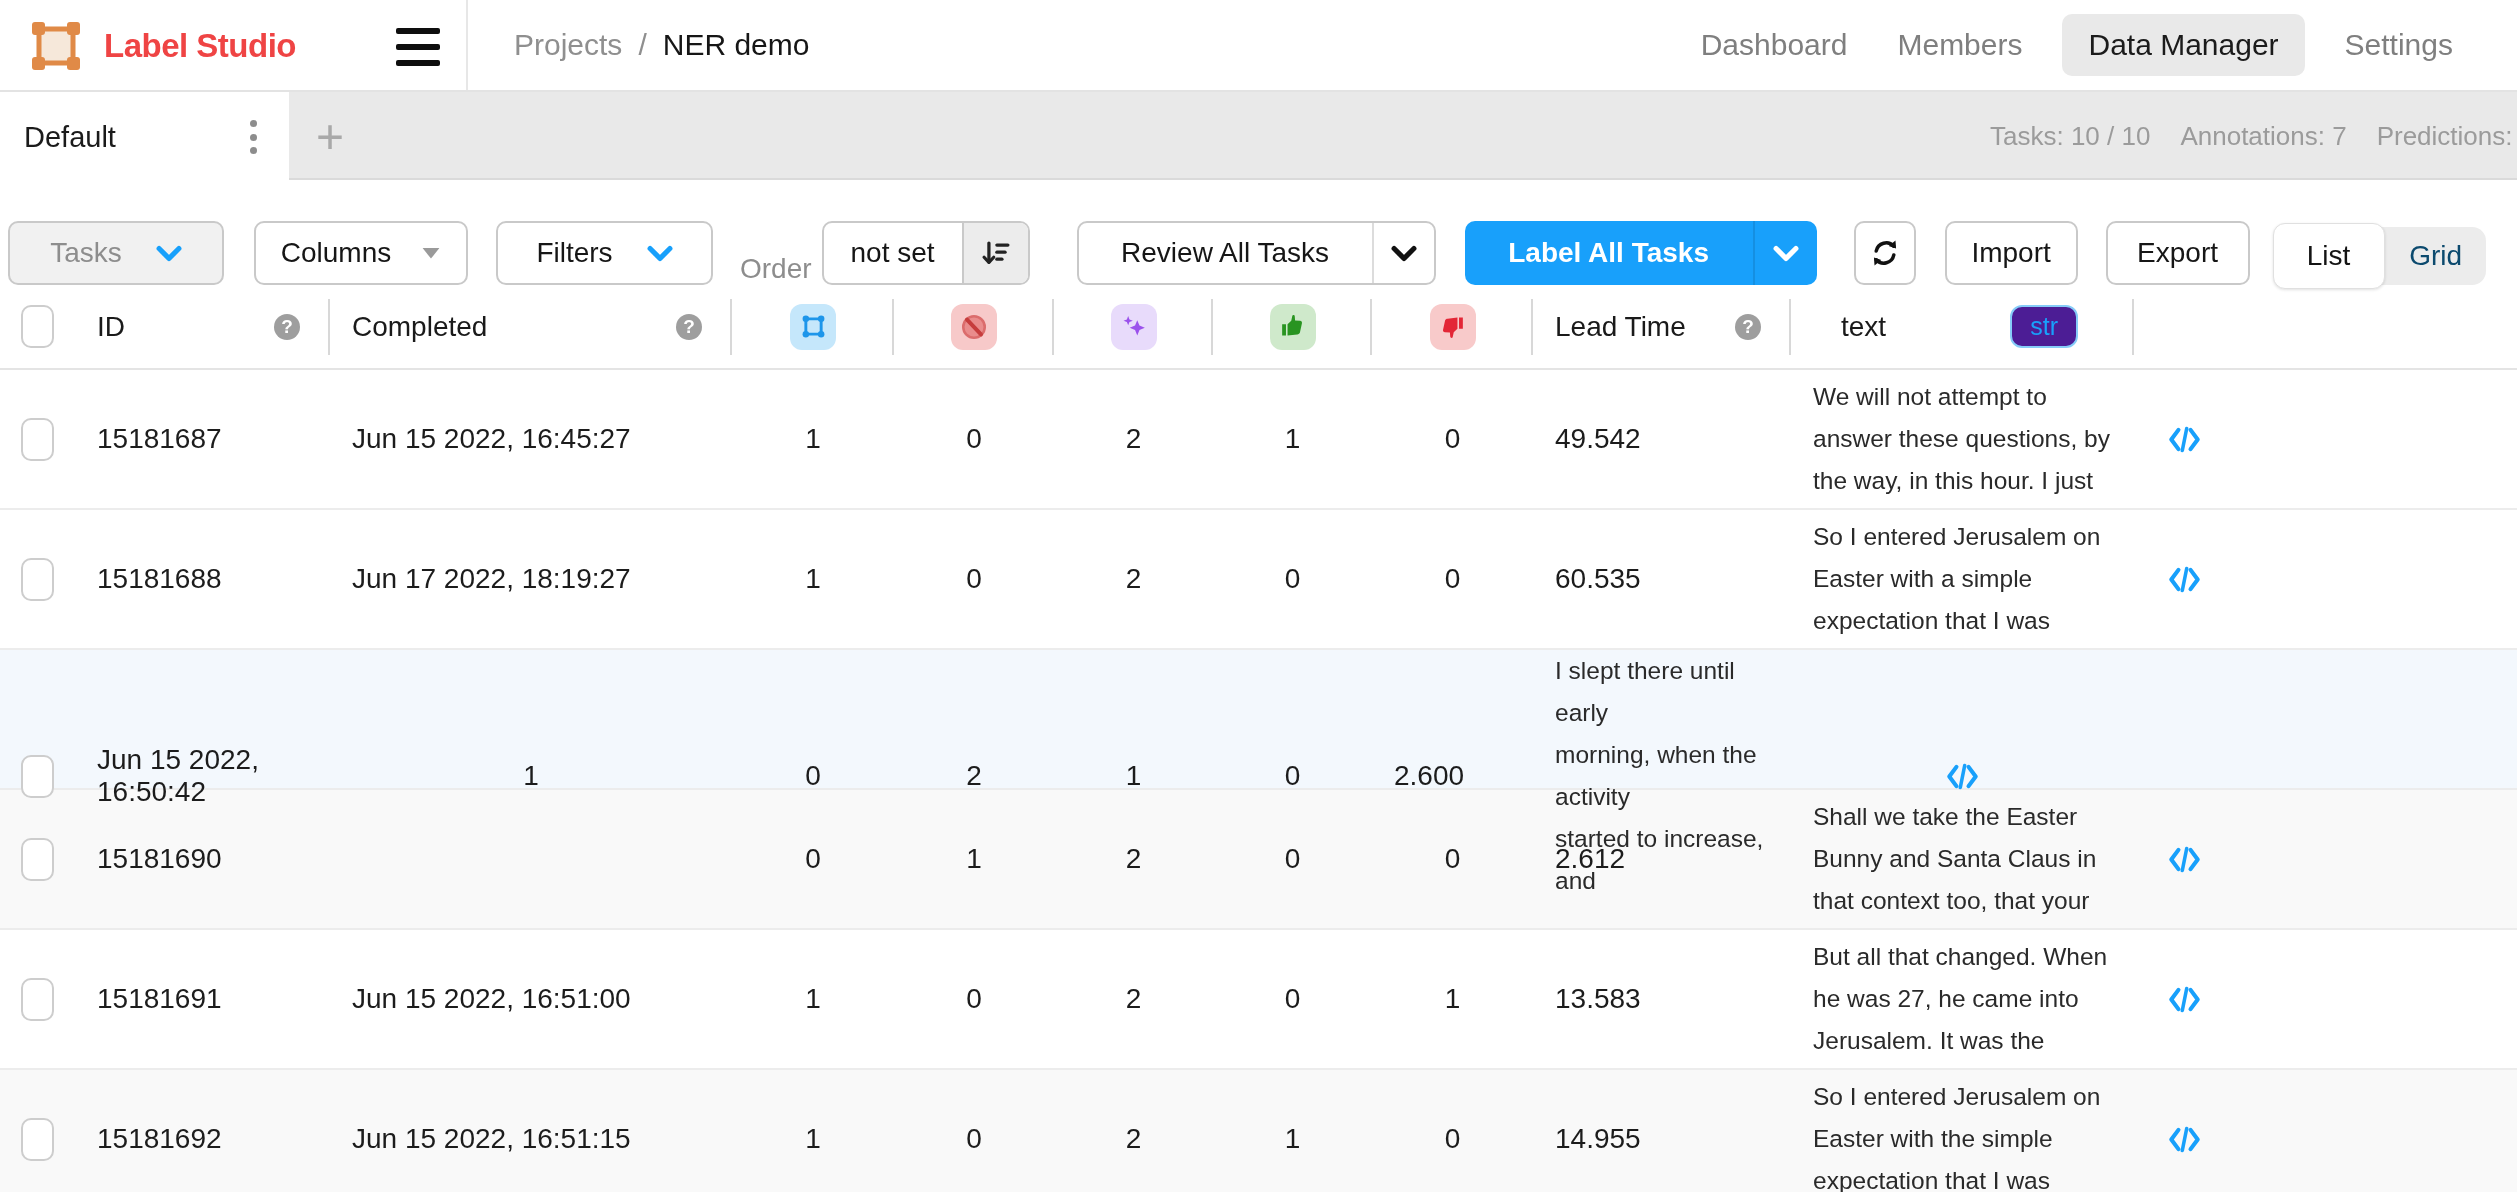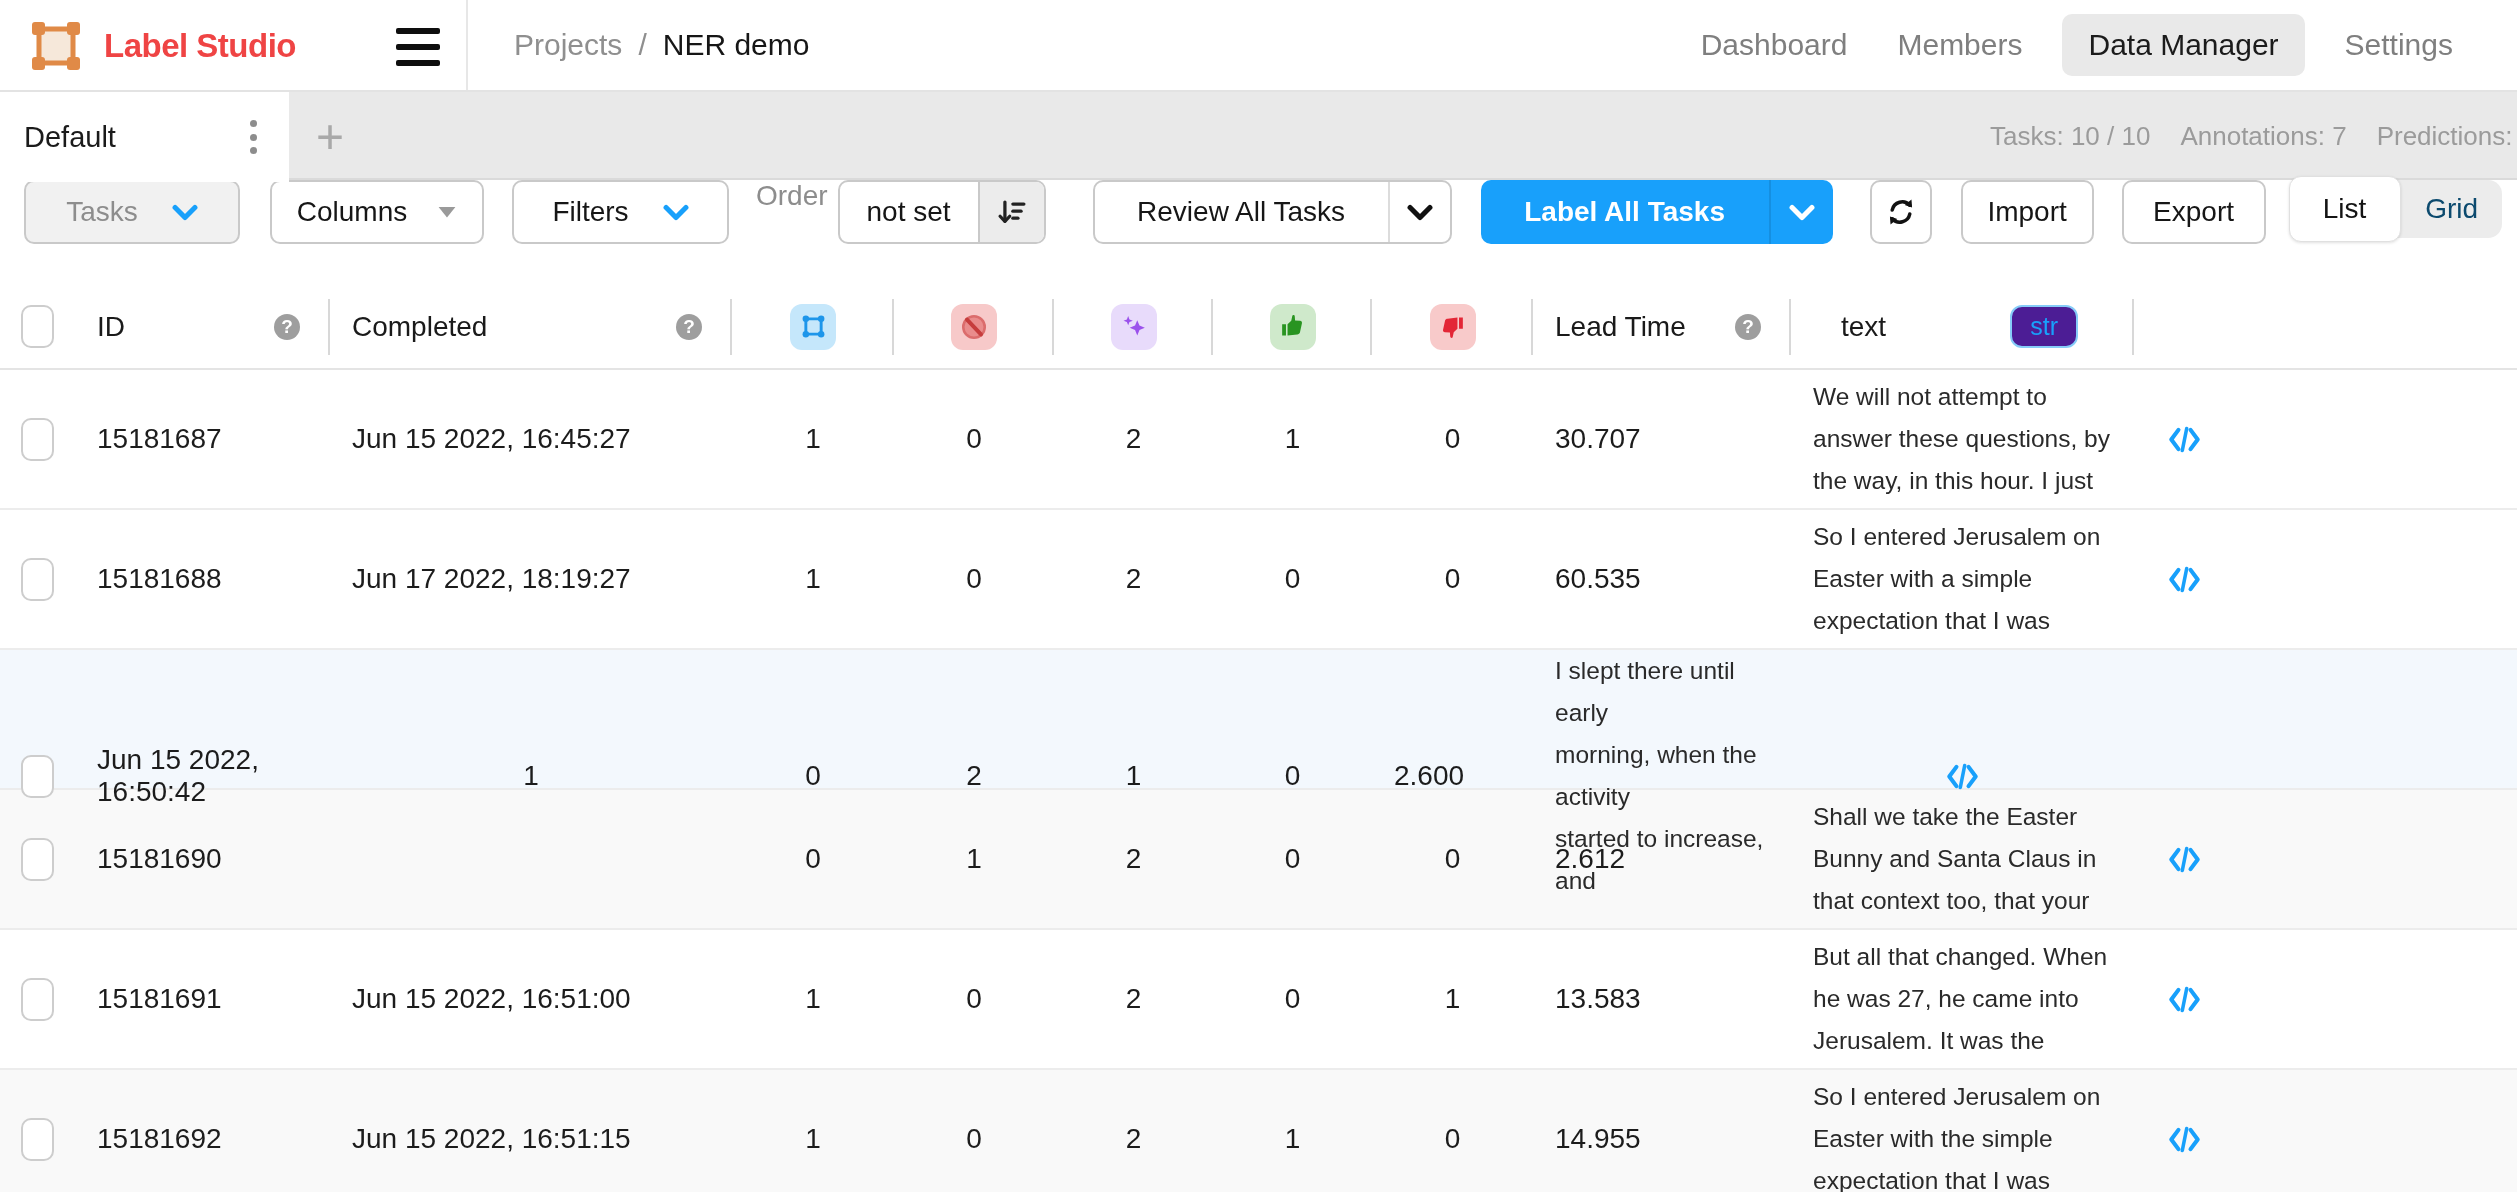--- a/index.html
+++ b/index.html
@@ -29,21 +29,21 @@
   .tab-label { margin-left:24px; font-size:29px; color:#1b1b1b; }
   .kebab { position:absolute; left:240px; top:24px; width:26px; height:42px; display:flex; flex-direction:column;
     align-items:center; justify-content:space-between; padding:4px 0; cursor:pointer; }
   .kebab div { width:7px; height:7px; border-radius:50%; background:#8d8d8d; }
   .tab-add { position:absolute; left:300px; top:0; height:88px; width:60px; display:flex; align-items:center;
     justify-content:center; font-size:48px; color:#a9a9a9; font-weight:400; cursor:pointer; }
   .tab-stats { position:absolute; left:1990px; top:0; height:88px; display:flex; align-items:center; gap:30px;
     font-size:26px; color:#9b9b9b; white-space:nowrap; }
 
   
-  .toolbar { position:relative; height:105px; background:#fff; display:flex; align-items:flex-start; padding-left:24px; }
+  .toolbar { position:relative; height:105px; background:#fff; display:flex; align-items:flex-end; padding-left:8px; }
   .btn { height:64px; border:2px solid #c9c9c9; border-radius:10px; background:#fff; display:flex;
     align-items:center; justify-content:center; font-size:28px; color:#161616; cursor:pointer; }
   .btn svg { flex:none; }
   .btn-tasks { width:216px; margin-left:0; background:#f1f1f1; color:#8d8d8d; gap:34px; }
   .btn-columns { width:214px; margin-left:30px; gap:30px; }
   .btn-filters { width:217px; margin-left:28px; gap:34px; }
   .order-label { margin-left:27px; font-size:28px; color:#8d8d8d; }
   .btn-order { width:208px; margin-left:10px; padding:0; overflow:hidden; }
   .order-value { flex:1; text-align:center; font-size:28px; color:#161616; }
   .order-sort { width:66px; height:100%; background:#ececec; border-left:2px solid #c9c9c9;
@@ -322,21 +322,21 @@
     <div class="td center">
       <span class="cb"></span>
     </div>
     <div class="td td-pad">15181687</div>
     <div class="td td-pad">Jun 15 2022, 16:45:27</div>
     <div class="td center">1</div>
     <div class="td center">0</div>
     <div class="td center">2</div>
     <div class="td center">1</div>
     <div class="td center">0</div>
-    <div class="td td-pad">30.707</div>
+    <div class="td td-pad">49.542</div>
     <div class="td td-pad">
       <span class="td-text" style="width:302px">We will not attempt to
 answer these questions, by
 the way, in this hour. I just</span>
     </div>
     <div class="td">
       <span class="code-ic">
         <svg width="33" height="33" style="color:#18a0fb">
             <use href="#i-code"></use>
           </svg>

